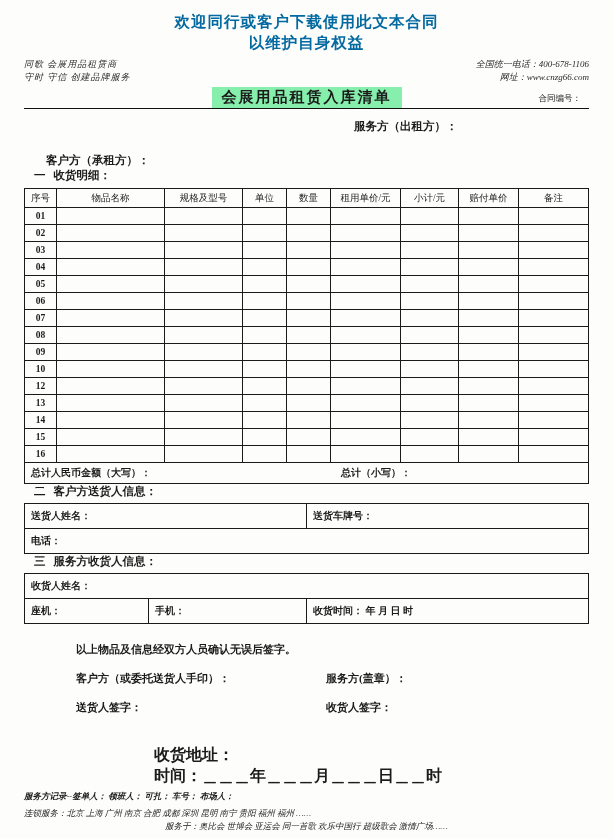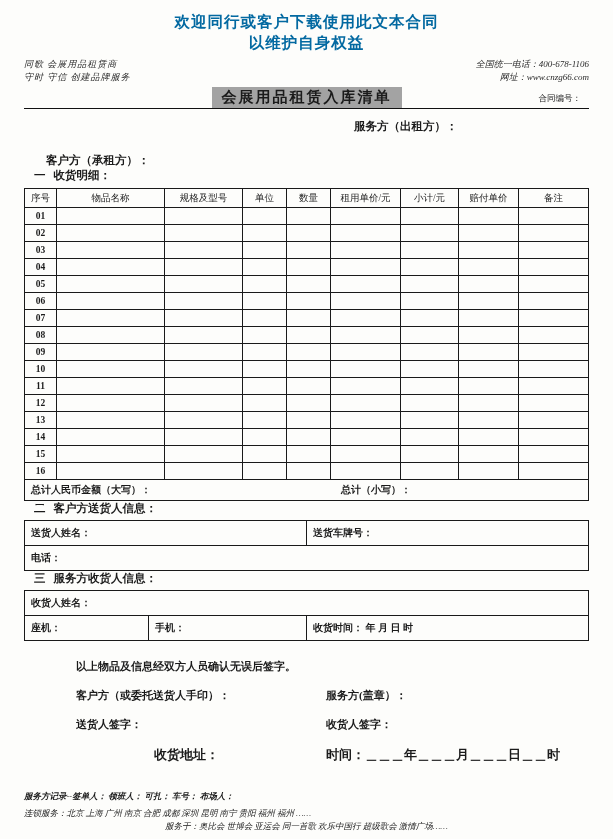--- a/index.html
+++ b/index.html
@@ -48,21 +48,21 @@
     text-align:center;
     margin-top:3px;
     height:20px;
   }
   .title{
     display:inline-block;
     font-family:"Liberation Sans","DejaVu Sans",sans-serif;
     font-weight:bold;
     font-size:15px;
     letter-spacing:2px;
-    background:#a3a3a3;
+    background:#86efac;
     padding:1px 10px;
   }
   .contract-no{
     position:absolute;
     right:8px;bottom:2px;
     font-size:8.5px;
   }
   .title-rule{
     border-bottom:1.6px solid #111;
     margin-top:1px;
@@ -129,24 +129,25 @@
     display:flex;
     margin-top:14px;
     font-size:11px;
     font-weight:bold;
     padding-left:52px;
   }
   .sigrow .c1{width:250px;}
   .sigrow .c2{flex:1;}
   .sigrow2{
     display:flex;
-    margin-top:14px;
-    font-size:13px;
+    margin-top:30px;
+    font-size:16px;
     font-weight:bold;
     padding-left:130px;
+    flex-direction:column;
   }
   .sigrow2 .c1{width:172px;}
   
   .footer{
     position:absolute;
     left:24px;right:24px;bottom:6px;
     font-size:8.5px;
     font-style:italic;
     line-height:13px;
   }
@@ -320,31 +321,20 @@
           <td></td>
           <td></td>
           <td></td>
           <td></td>
           <td></td>
           <td></td>
           <td></td>
           <td></td>
         </tr>
       <tr>
-          <td class="idx">11</td>
-          <td></td>
-          <td></td>
-          <td></td>
-          <td></td>
-          <td></td>
-          <td></td>
-          <td></td>
-          <td></td>
-        </tr>
-      <tr>
           <td class="idx">12</td>
           <td></td>
           <td></td>
           <td></td>
           <td></td>
           <td></td>
           <td></td>
           <td></td>
           <td></td>
         </tr>

